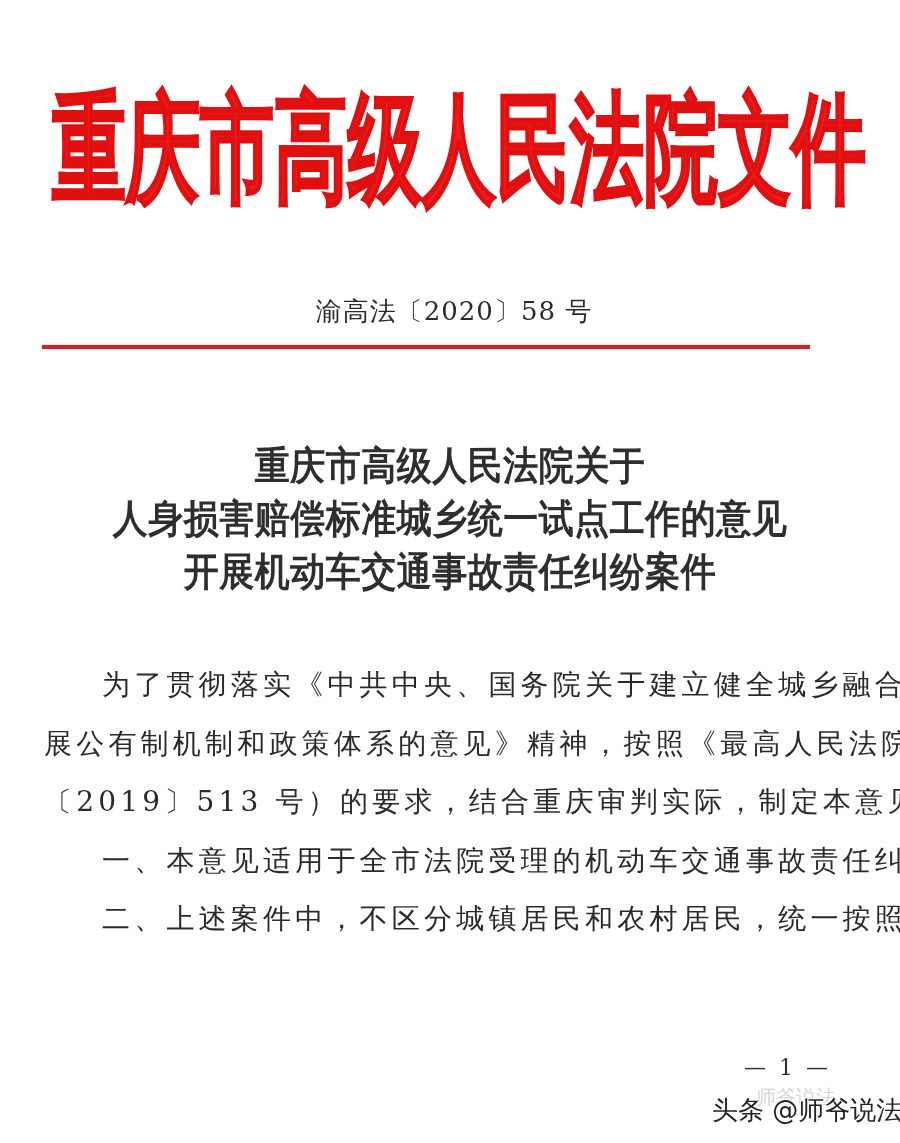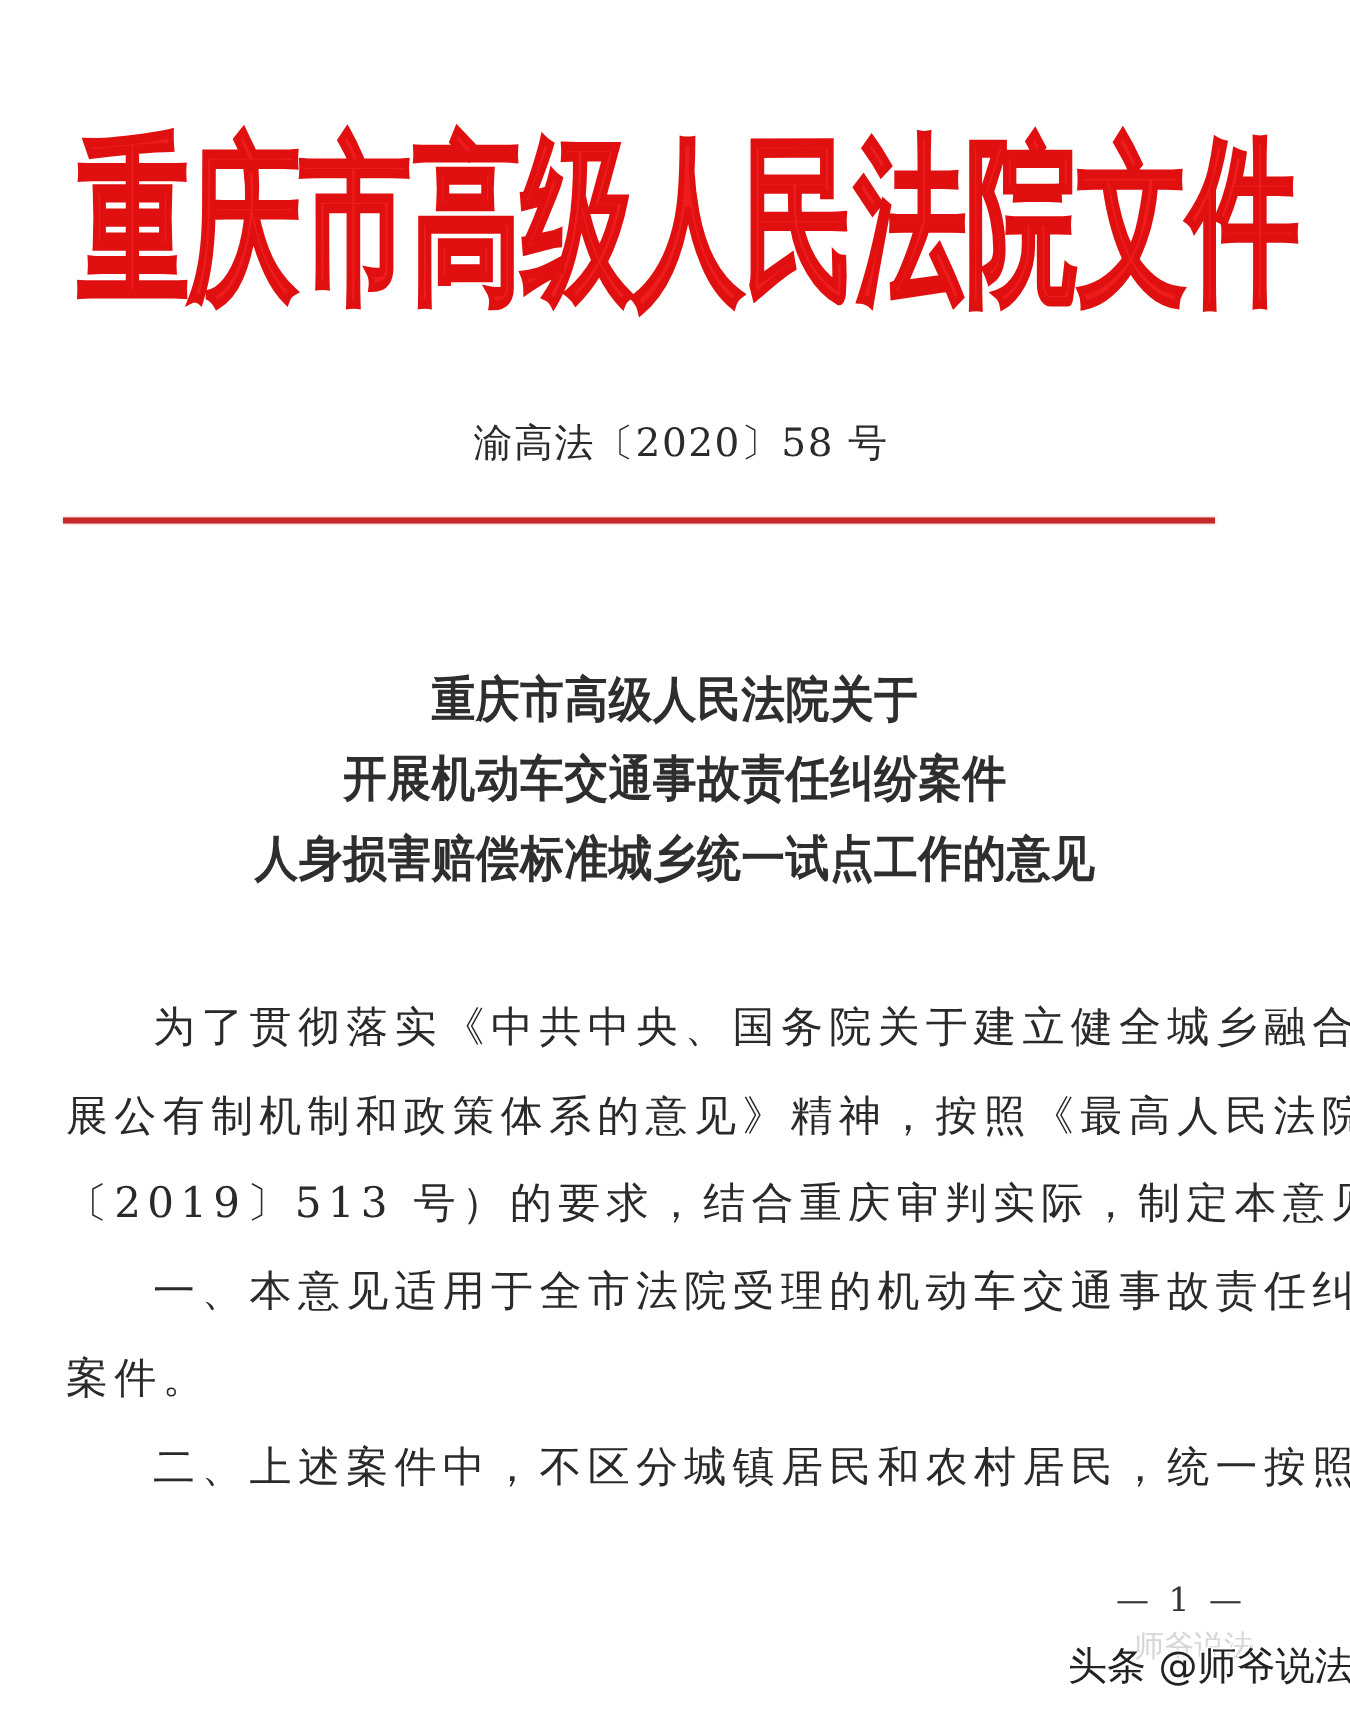--- a/index.html
+++ b/index.html
@@ -32,21 +32,21 @@
       font-size: 74px;
       line-height: 1;
       color: #ee1c1c;
       transform: scaleY(1.62);
       transform-origin: center center;
       letter-spacing: 0;
       -webkit-text-stroke: 1.5px #e01010;
     }
     .doc-number {
       position: absolute;
-      top: 278px;
+      top: 294px;
       left: 0;
       width: 894px;
       text-align: center;
       font-family: "DejaVu Serif", "Liberation Serif", serif;
       font-size: 26px;
       color: #2b2b2b;
       letter-spacing: 1px;
       padding-left: 14px;
       box-sizing: border-box;
     }
@@ -63,21 +63,21 @@
       position: absolute;
       top: 440px;
       left: 0;
       width: 900px;
       text-align: center;
       font-family: "DejaVu Sans", "Liberation Sans", sans-serif;
       font-weight: bold;
       color: #2e2e2e;
     }
     .doc-title .tl {
-      font-size: 29px;
+      font-size: 35px;
       line-height: 53px;
       height: 53px;
       white-space: nowrap;
       letter-spacing: 0.5px;
     }
     .doc-title .tl span {
       display: inline-block;
       transform: scaleY(1.12);
     }
     .body-text {
@@ -144,28 +144,27 @@
   <span class="ch">文</span>
   <span class="ch">件</span>
 </div>
 
 <div class="doc-number">渝高法〔2020〕58 号</div>
 
 <div class="red-rule"></div>
 
 <div class="doc-title">
   <div class="tl"><span>重庆市高级人民法院关于</span></div>
+  <div class="tl"><span>人身损害赔偿标准城乡统一试点工作的意见</span></div>
   <div class="tl"><span>开展机动车交通事故责任纠纷案件</span></div>
-  <div class="tl"><span>人身损害赔偿标准城乡统一试点工作的意见</span></div>
 </div>
 
 <div class="body-text">
   <div class="ln indent">为了贯彻落实《中共中央、国务院关于建立健全城乡融合发</div>
   <div class="ln">展公有制机制和政策体系的意见》精神，按照《最高人民法院关</div>
   <div class="ln">〔2019〕513 号）的要求，结合重庆审判实际，制定本意见。</div>
   <div class="ln indent">一、本意见适用于全市法院受理的机动车交通事故责任纠纷</div>
-  <div class="ln">案件。</div>
   <div class="ln indent">二、上述案件中，不区分城镇居民和农村居民，统一按照城</div>
 </div>
 
 <div class="page-number">— 1 —</div>
 <div class="watermark-ghost">师爷说法</div>
 <div class="watermark">头条 @师爷说法</div>
 
 </body></html>

